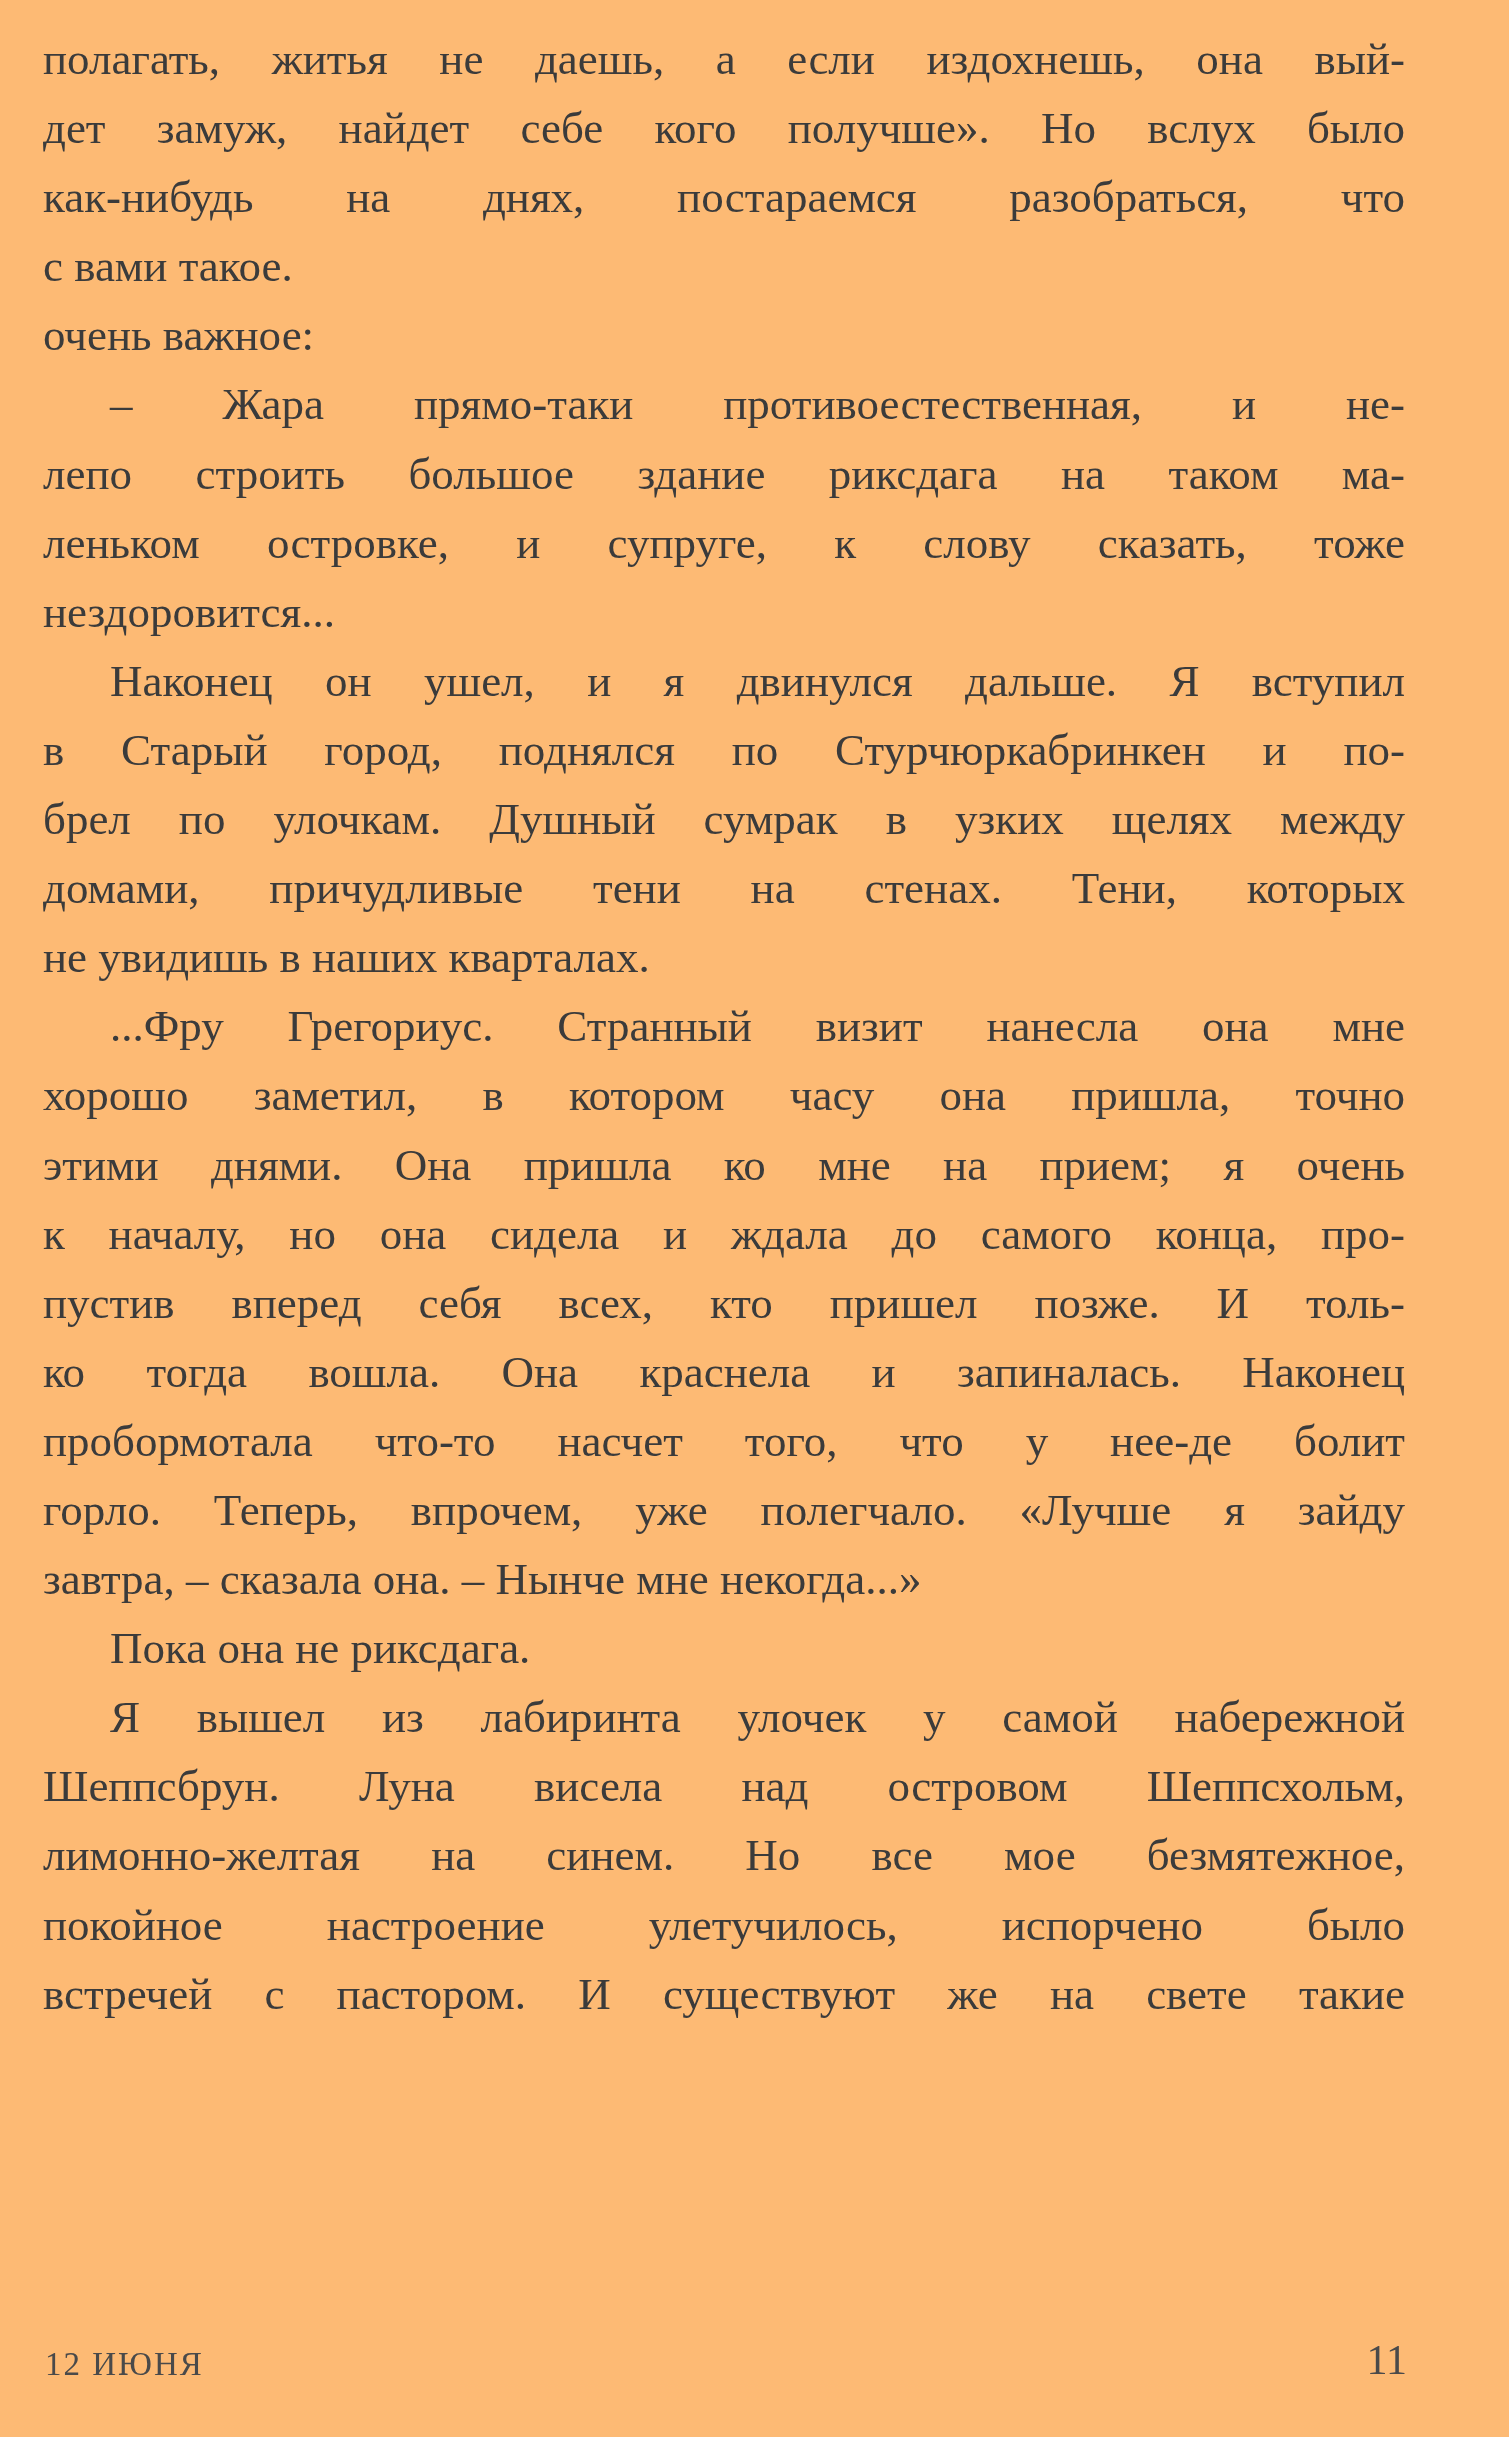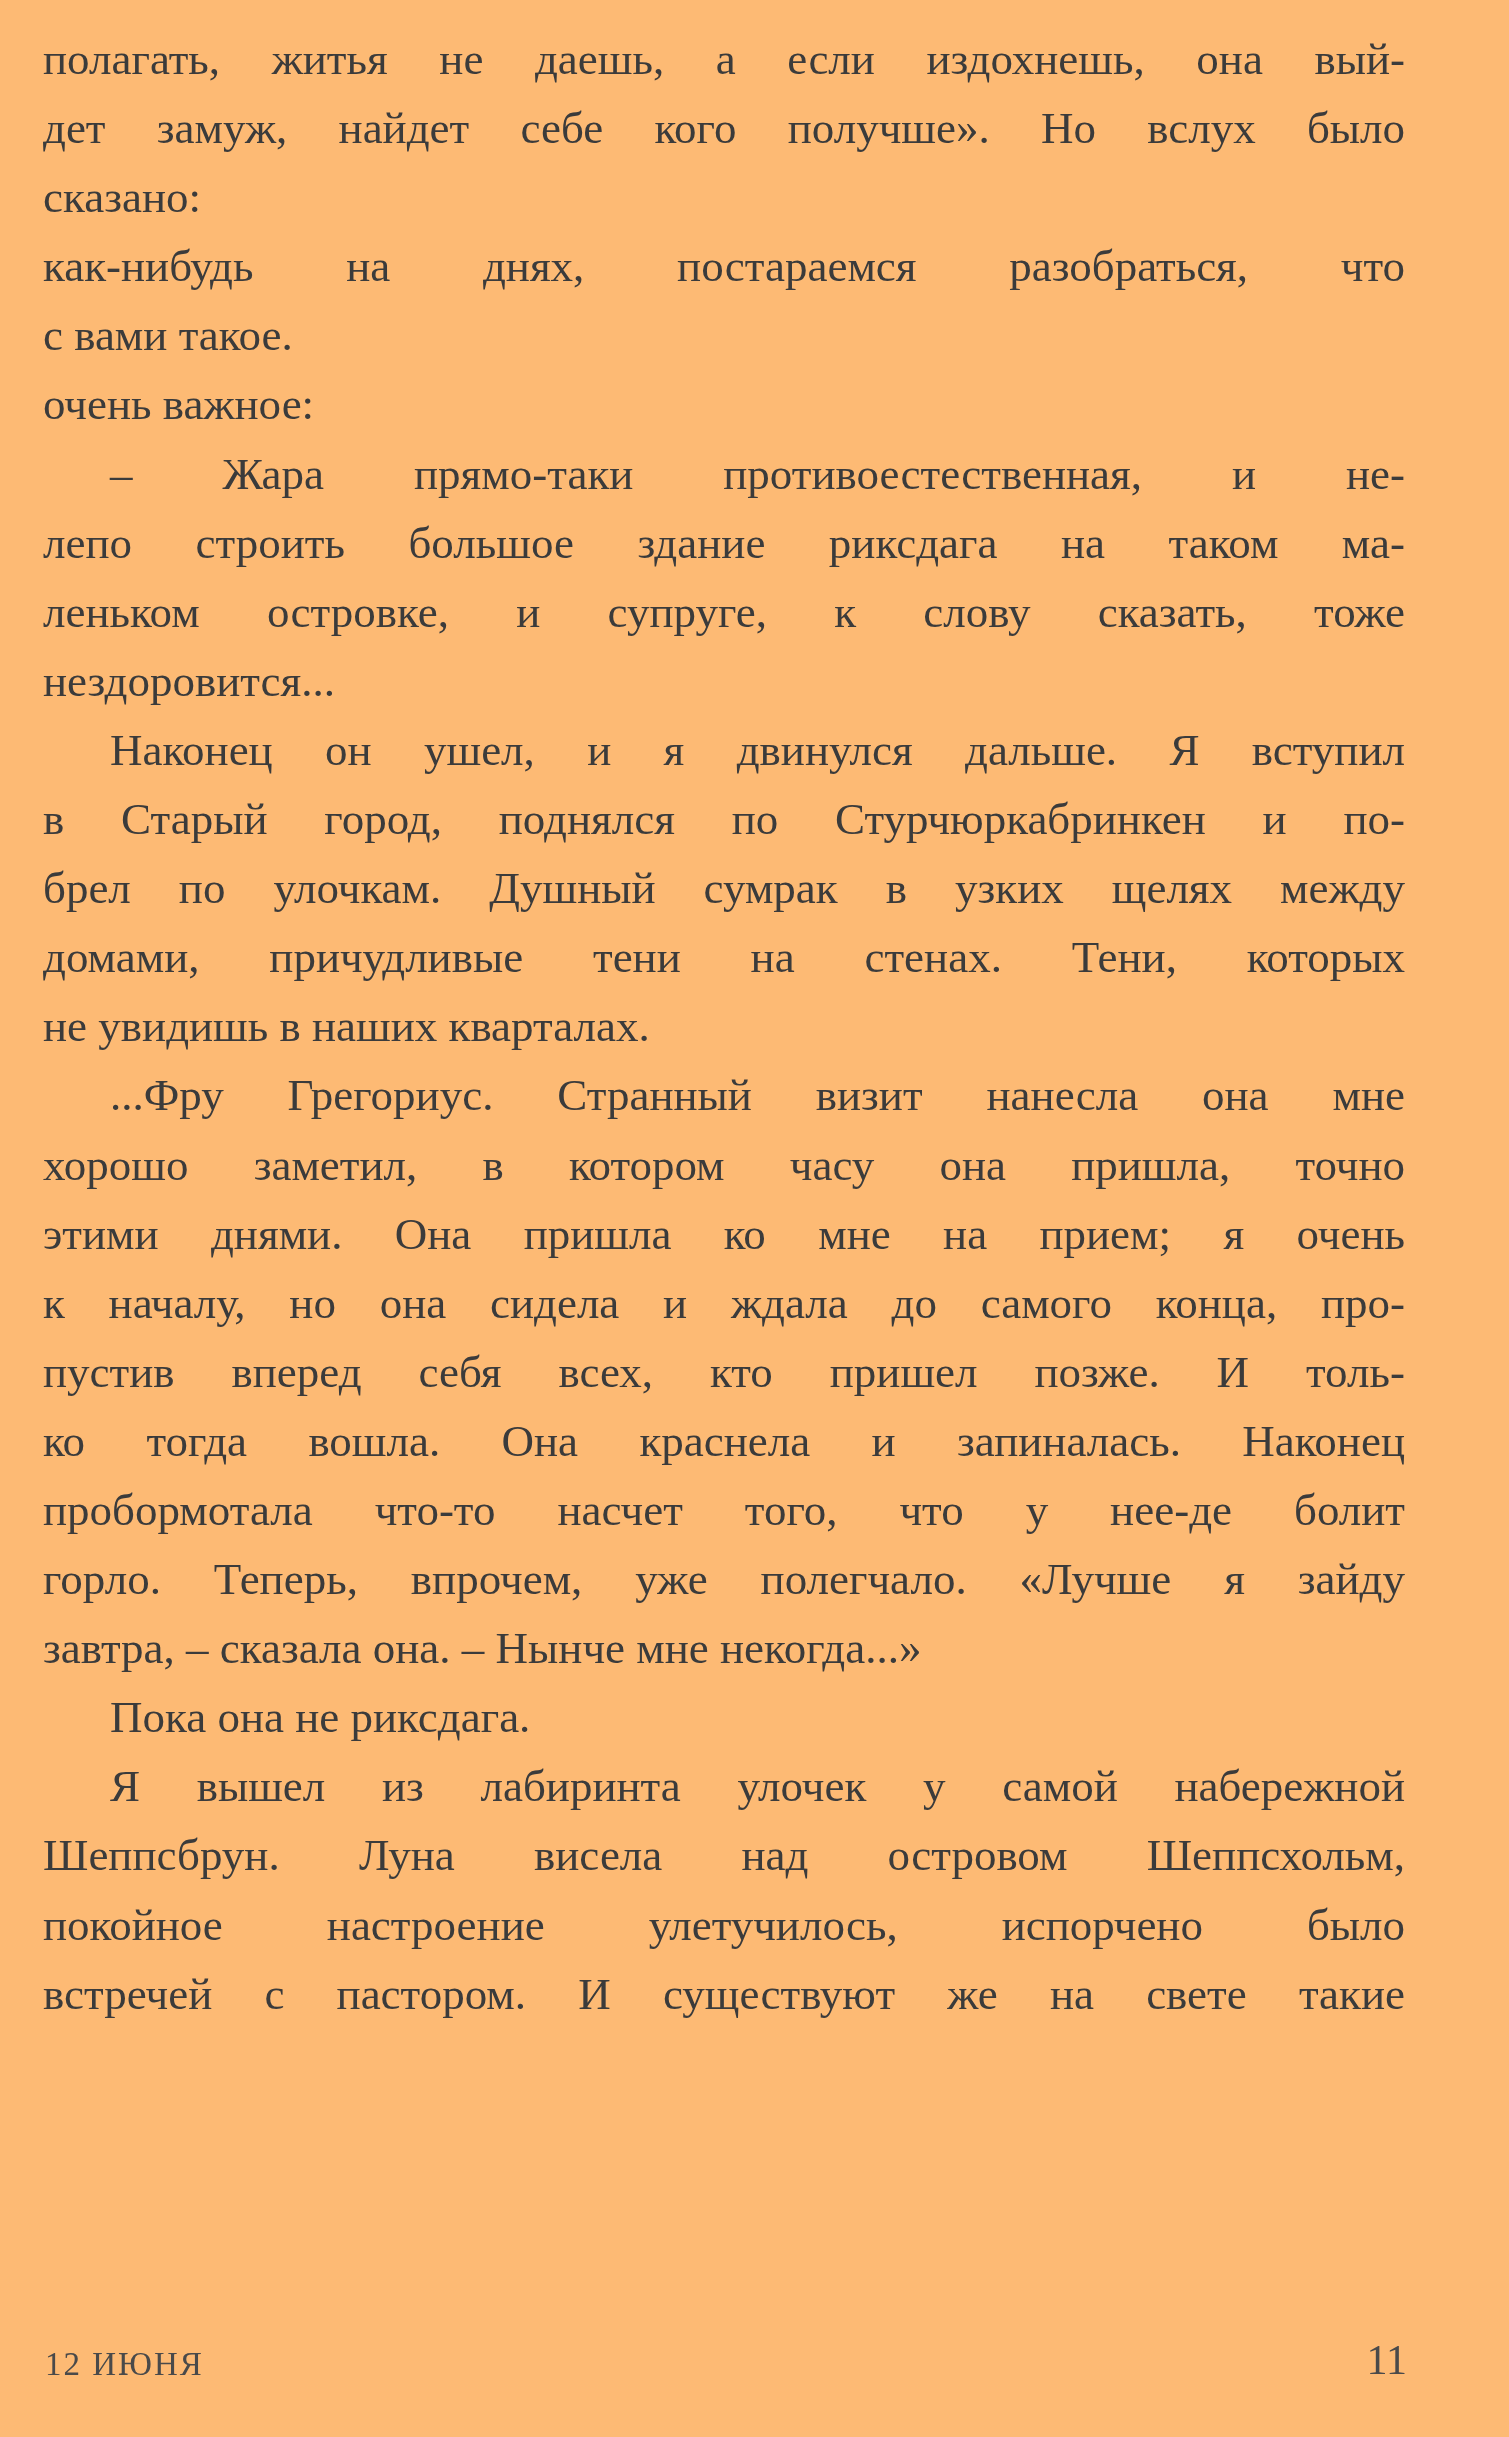--- a/index.html
+++ b/index.html
@@ -79,23 +79,20 @@
 <body>
 
 <div class="page">
   <div class="text-block">
     <div class="line">
         <span class="t">полагать, житья не даешь, а если издохнешь, она вый-</span>
       </div>
     <div class="line">
         <span class="t">дет замуж, найдет себе кого получше». Но вслух было</span>
       </div>
-    <div class="line short">
-        <span class="t">сказано:</span>
-      </div>
     <div class="line">
         <span class="t">как-нибудь на днях, постараемся разобраться, что</span>
       </div>
     <div class="line short">
         <span class="t">с вами такое.</span>
       </div>
     <div class="line short">
         <span class="t">очень важное:</span>
       </div>
     <div class="line indent">
@@ -155,20 +152,23 @@
     <div class="line indent short">
         <span class="t">Пока она не риксдага.</span>
       </div>
     <div class="line indent">
         <span class="t">Я вышел из лабиринта улочек у самой набережной</span>
       </div>
     <div class="line">
         <span class="t">Шеппсбрун. Луна висела над островом Шеппсхольм,</span>
       </div>
     <div class="line">
+        <span class="t">лимонно-желтая на синем. Но все мое безмятежное,</span>
+      </div>
+    <div class="line">
         <span class="t">покойное настроение улетучилось, испорчено было</span>
       </div>
     <div class="line">
         <span class="t">встречей с пастором. И существуют же на свете такие</span>
       </div>
   </div>
 
   <div class="footer">
     <span class="running-head">12 ИЮНЯ</span>
     <span class="page-number">11</span>

